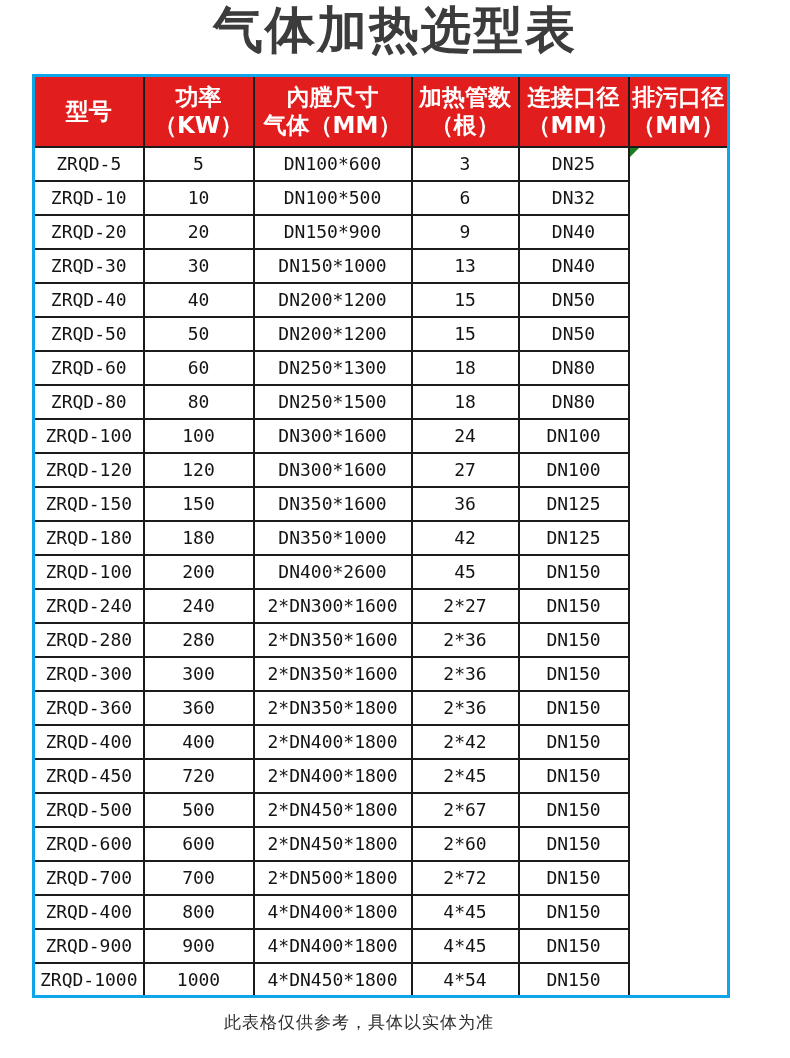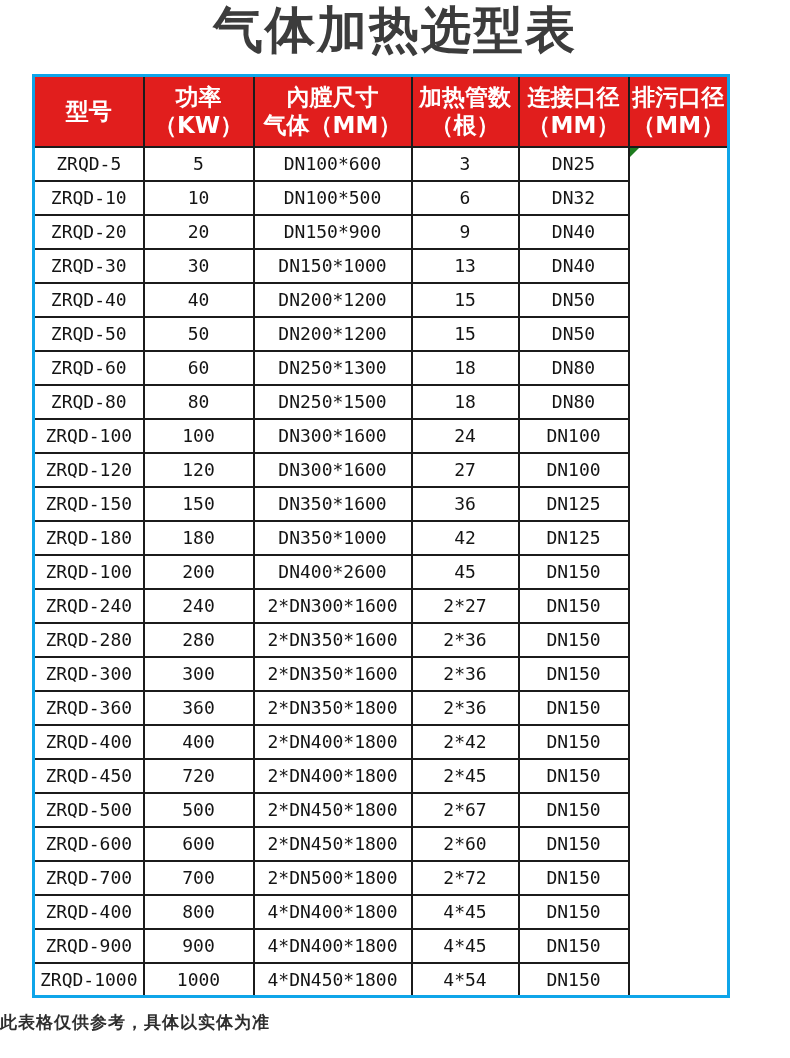--- a/index.html
+++ b/index.html
@@ -63,23 +63,23 @@
     top: 0;
     left: 0;
     width: 0;
     height: 0;
     border-left: 9px solid #1d7c1f;
     border-bottom: 9px solid transparent;
   }
   .footnote {
     margin-top: 13px;
     padding-right: 72px;
-    text-align: left;
+    text-align: center;
     font-size: 17px;
-    font-weight: bold;
+    font-weight: normal;
     color: #2e2e2e;
     letter-spacing: 1px;
   }
 </style>
 </head>
 <body>
 
 <h1 class="page-title">气体加热选型表</h1>
 
 <table class="spec-table">

